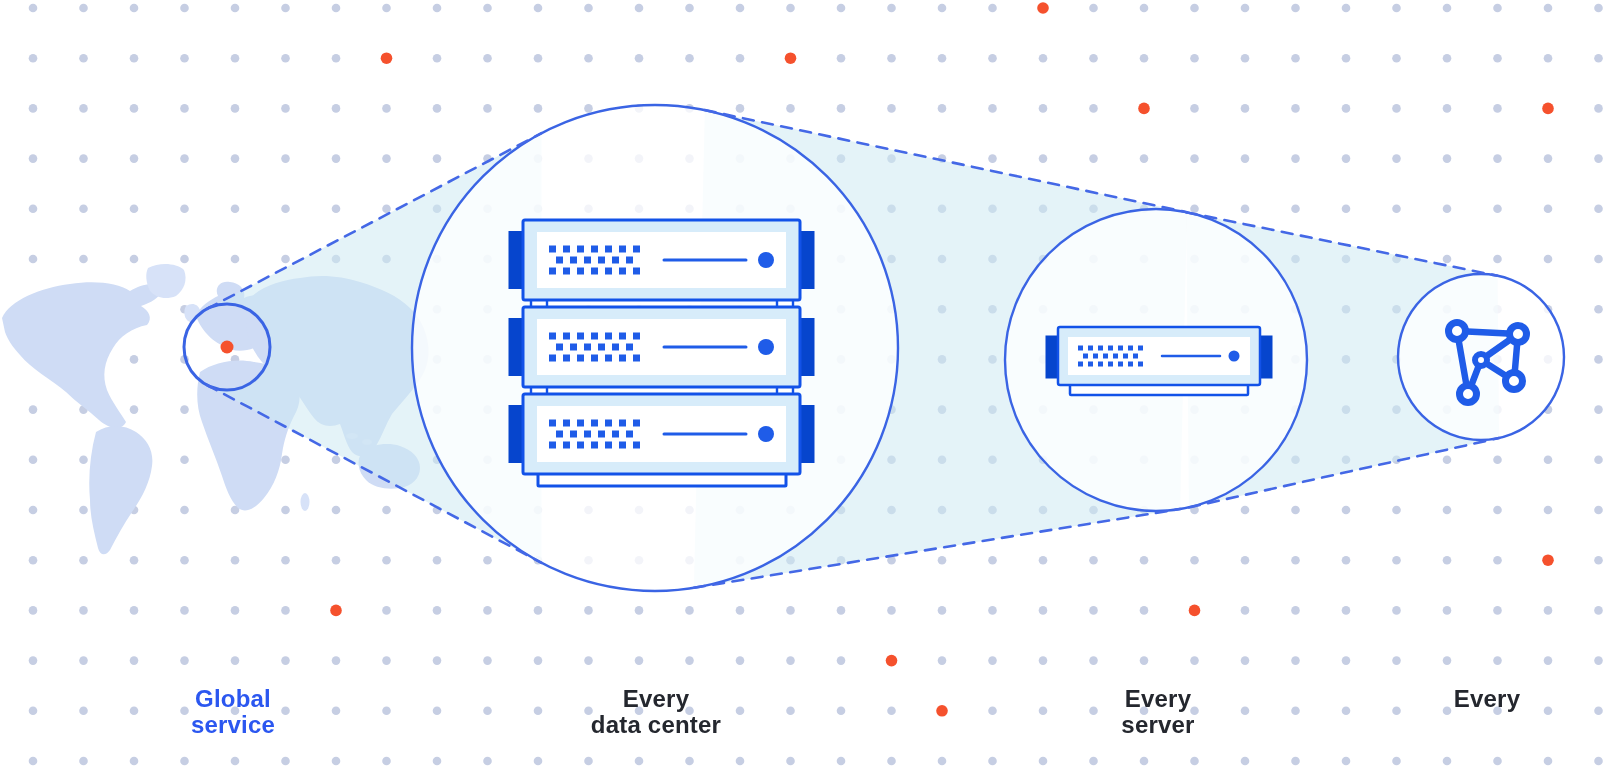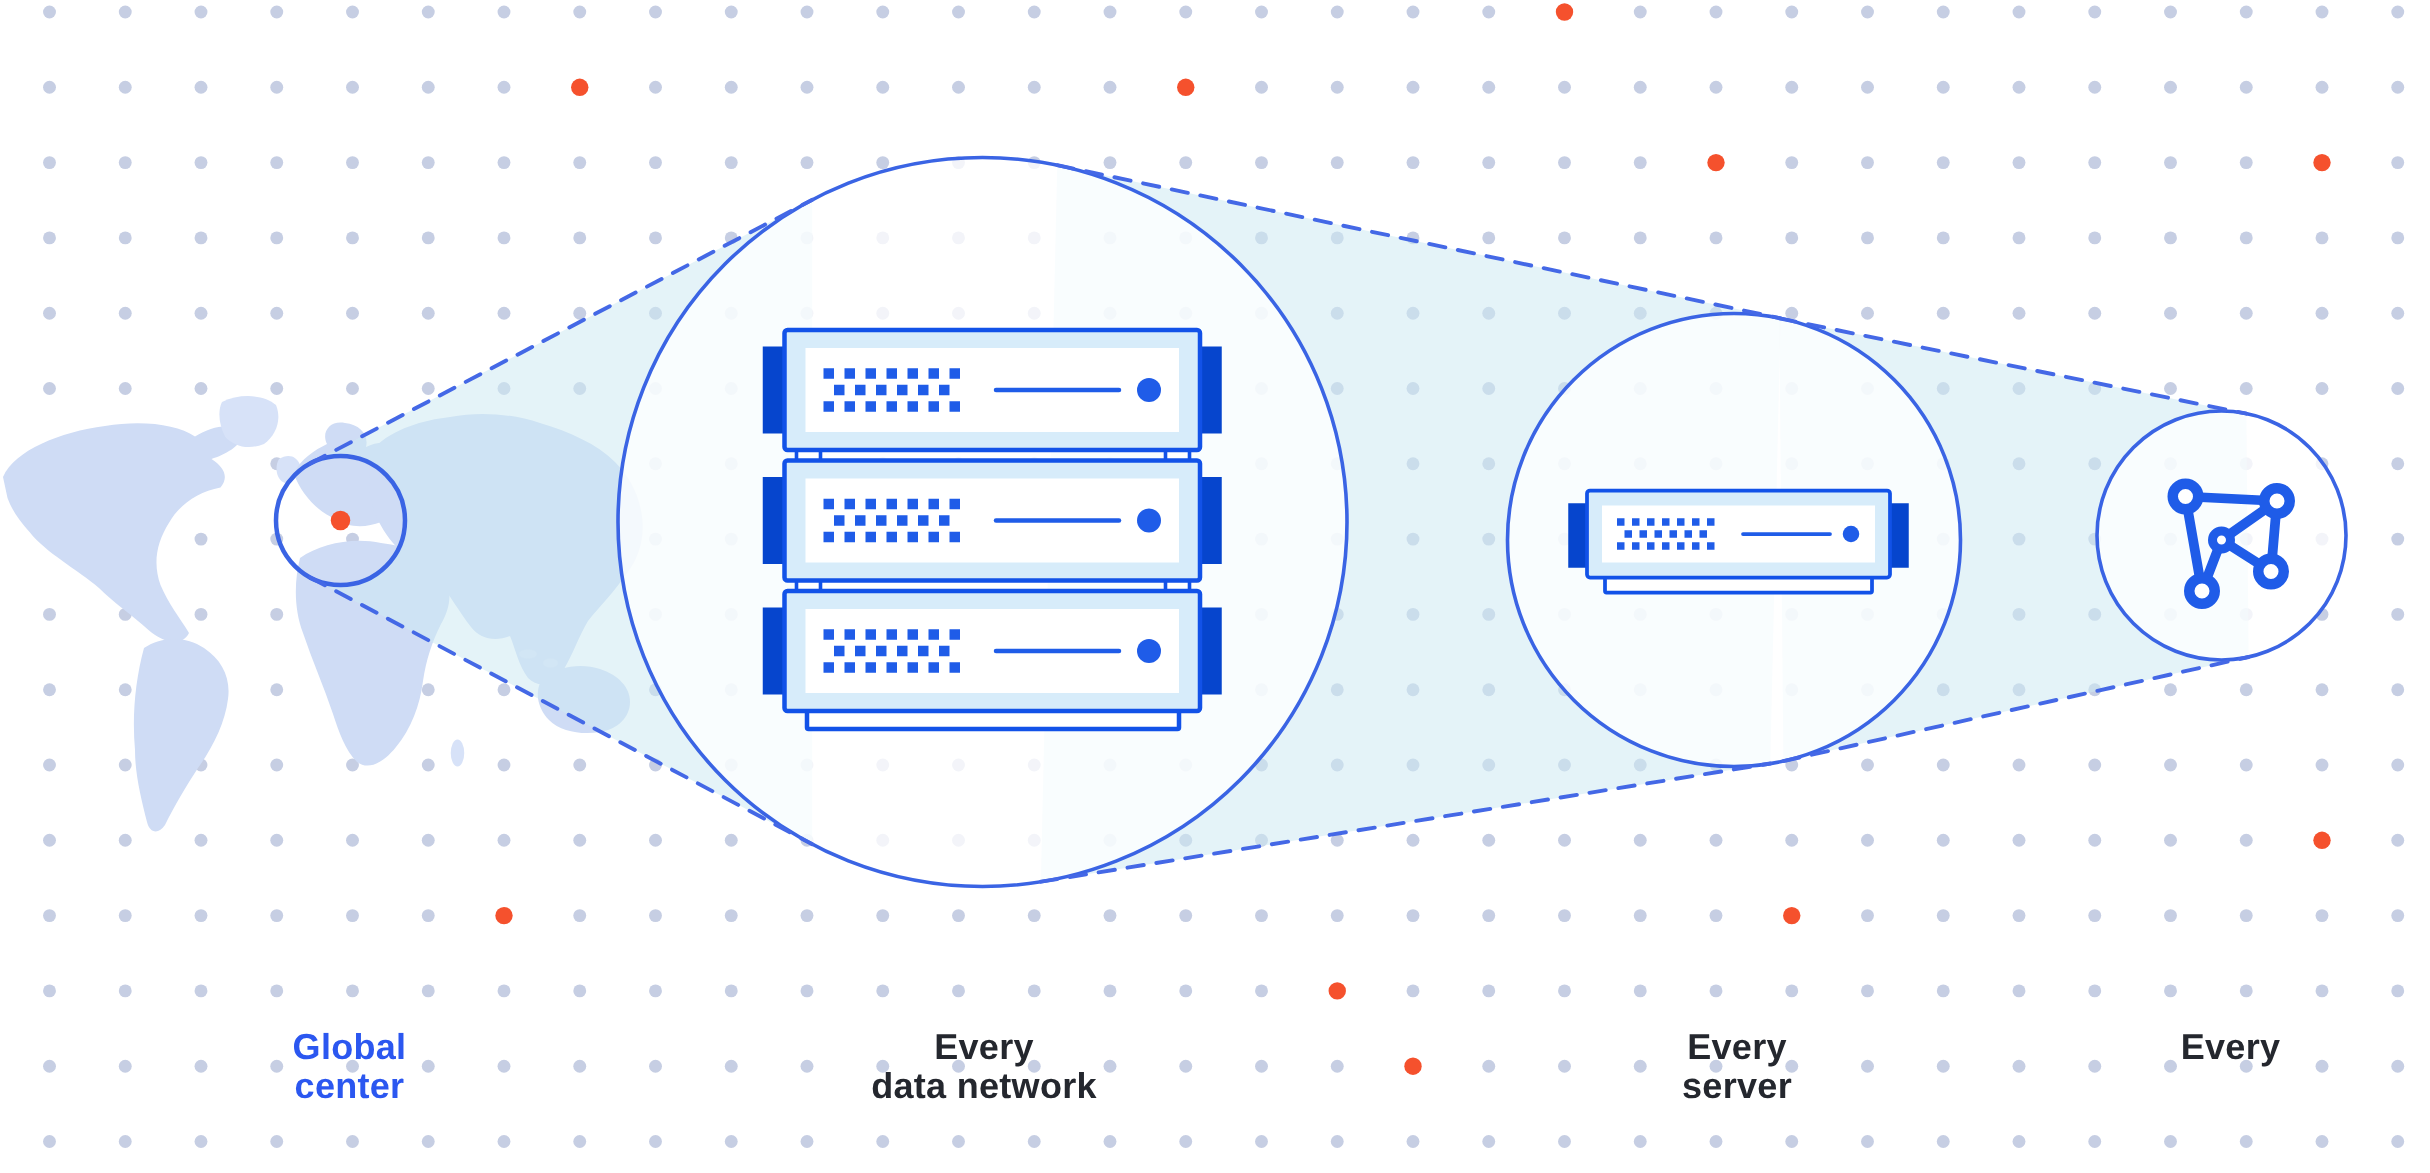--- a/index.html
+++ b/index.html
@@ -743,25 +743,25 @@
       <line class="dash" x1="206.9" y1="385" x2="541.5" y2="562.8"></line>
       <line class="dash" x1="704.8" y1="110.1" x2="1187" y2="212.2"></line>
       <line class="dash" x1="693.9" y1="587.8" x2="1180.2" y2="509"></line>
       <line class="dash" x1="1186.2" y1="212.2" x2="1497.6" y2="275.8"></line>
       <line class="dash" x1="1188.9" y1="507.4" x2="1499.1" y2="438"></line>
     </g>
   </svg>
 
   <div class="label blue" style="left:233px">
     <span>Global</span>
-    <span>center</span>
+    <span>service</span>
   </div>
   <div class="label" style="left:656px">
     <span>Every</span>
-    <span>data network</span>
+    <span>data center</span>
   </div>
   <div class="label" style="left:1158px">
     <span>Every</span>
     <span>server</span>
   </div>
   <div class="label" style="left:1487px">
     <span>Every</span>
   </div>
 </div>
 

